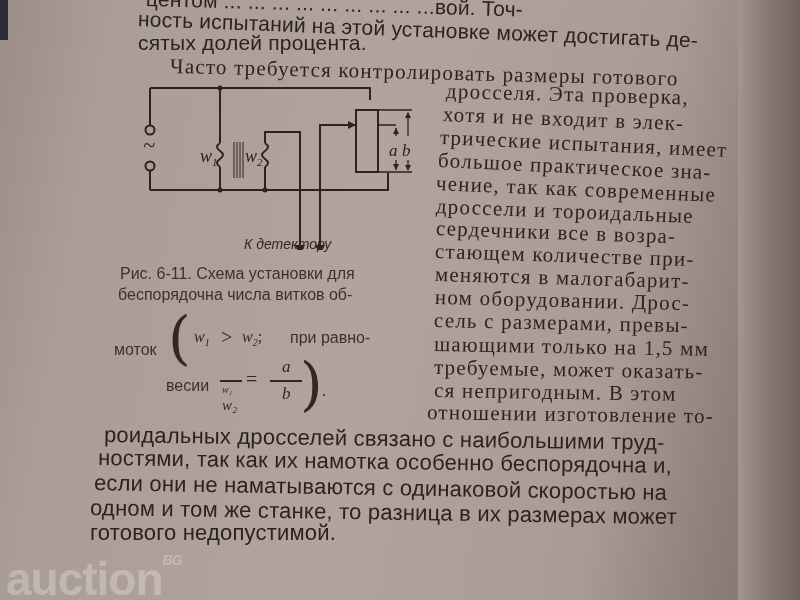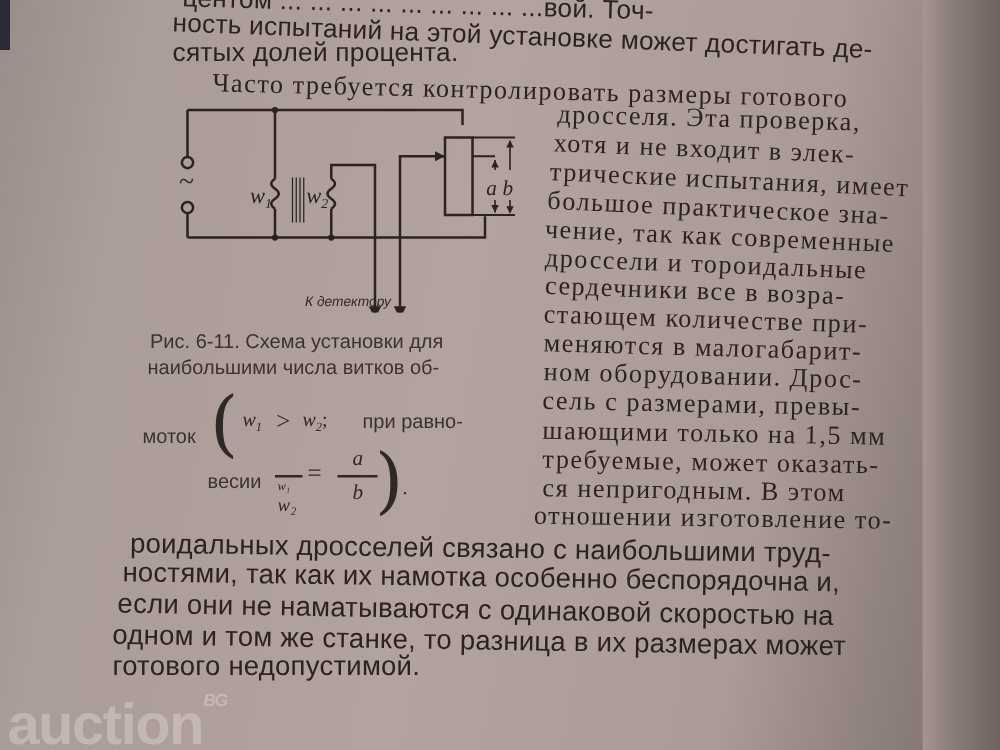--- a/index.html
+++ b/index.html
@@ -12,21 +12,21 @@
   .spine { position:absolute; right:0; top:0; width:62px; height:600px;
     background: linear-gradient(90deg, #a49592 0%, #8a7c79 40%, #6f625f 100%); }
   .corner { position:absolute; left:0; top:0; width:8px; height:40px; background:#2b2a36; }
   .line { position:absolute; white-space:nowrap; font-size:21px; line-height:22px;
     transform-origin:left center; letter-spacing:0.2px; }
   .narrow { font-family:"Liberation Sans", "DejaVu Sans", sans-serif; font-stretch:condensed; }
   .wide { letter-spacing:1.2px; }
   .caption { position:absolute; font-family:"Liberation Sans","DejaVu Sans",sans-serif;
     font-size:16px; line-height:19px; color:#3a3230; white-space:nowrap; }
   .detector { position:absolute; left:244px; top:236px; font-family:"Liberation Sans","DejaVu Sans",sans-serif;
-    font-style:italic; font-size:11px; color:#2f2826; }
+    font-style:italic; font-size:14px; color:#2f2826; }
   .paren { position:absolute; font-family:"DejaVu Serif", serif; color:#2f2826; }
   .math { position:absolute; font-family:"Liberation Serif","DejaVu Serif",serif; font-style:italic; color:#2f2826; font-size:16px; }
   .frac-line { position:absolute; height:1.5px; background:#2f2826; }
   .watermark { position:absolute; left:6px; top:552px; font-family:"Liberation Sans","DejaVu Sans",sans-serif;
     font-size:46px; font-weight:bold; color:rgba(230,225,220,0.38); letter-spacing:-1px; }
   .watermark sup { font-size:14px; vertical-align:top;font-style:italic; }
   svg text { font-family:"Liberation Serif","DejaVu Serif",serif; font-style:italic; }
 </style>
 </head>
 <body>
@@ -113,21 +113,21 @@
   <text x="272" y="86" font-size="17" fill="#2a2320">b</text>
 
   <g fill="#2a2320">
     <path d="M165 175 h10 l-5 10 z"></path>
     <path d="M185 175 h10 l-5 10 z"></path>
   </g>
 </svg>
 <div class="detector">К детектору</div>
 
 <div class="caption" style="left:120px;top:264px;text-align:right;">Рис. 6-11. Схема установки для</div>
-<div class="caption" style="left:118px;top:285px;">наибольшими числа витков об-</div>
+<div class="caption" style="left:118px;top:285px;">беспорядочна числа витков об-</div>
 <div class="caption" style="left:114px;top:340px;">моток</div>
 <div class="paren" style="left:168px;top:304px;font-size:58px;">(</div>
 <div class="math" style="left:194px;top:328px;"><span>w</span><sub style="font-size:10px">1</sub></div>
 <div class="math" style="left:221px;top:326px;font-style:normal;font-size:20px;">&gt;</div>
 <div class="math" style="left:242px;top:328px;"><span>w</span><sub style="font-size:10px">2</sub><span style="font-style:normal">;</span></div>
 <div class="caption" style="left:290px;top:328px;">при   равно-</div>
 <div class="caption" style="left:166px;top:376px;">весии</div>
 <div class="math" style="left:222px;top:358px;font-size:15px;margin-top:39px;">w₂</div>
 <div class="frac-line" style="left:220px;top:380px;width:22px;"></div>
 <div class="math" style="left:222px;top:384px;font-size:10px;">w₁</div>

